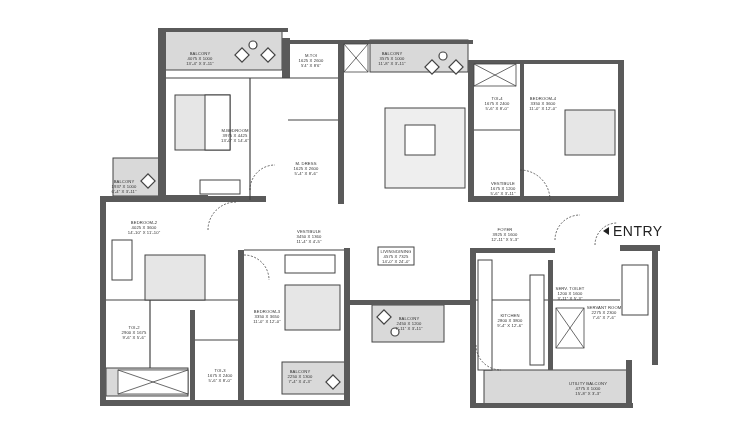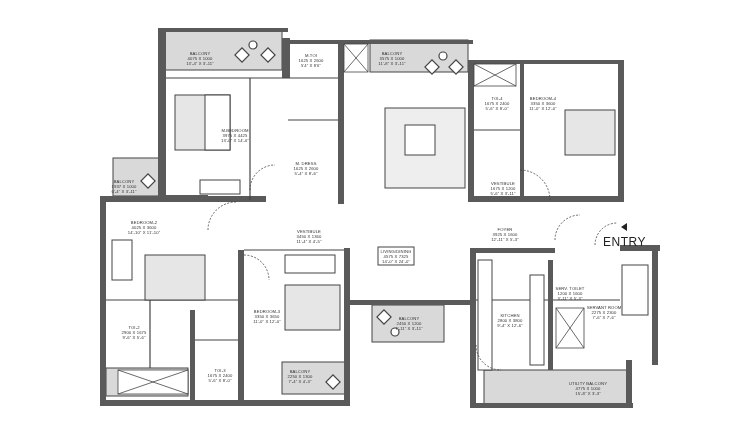--- a/index.html
+++ b/index.html
@@ -1,20 +1,20 @@
 <!DOCTYPE html>
 <html><head>
 <meta charset="utf-8">
 <style>
   html,body{margin:0;padding:0;background:#fff;}
   body{width:750px;height:425px;position:relative;overflow:hidden;font-family:"Liberation Sans",sans-serif;}
   .plan{position:absolute;left:0;top:0;width:750px;height:425px;}
   .lbl{position:absolute;font-size:4.2px;line-height:5px;color:#333;text-align:center;white-space:nowrap;transform:translate(-50%,-50%);letter-spacing:0.1px;}
   .lbl span{display:block;}
-  .entry{position:absolute;left:603px;top:223px;font-size:12px;color:#222;letter-spacing:0.5px;display:flex;align-items:center;gap:4px;flex-direction:column;}
+  .entry{position:absolute;left:603px;top:223px;font-size:14px;color:#222;letter-spacing:0.5px;display:flex;align-items:center;gap:4px;}
   .entry .arrow{width:0;height:0;border-top:4px solid transparent;border-bottom:4px solid transparent;border-right:6px solid #222;}
 </style>
 </head>
 <body>
 
 <svg class="plan" viewBox="0 0 750 425" xmlns="http://www.w3.org/2000/svg">
 
   <g fill="#d9d9d9" stroke="#444" stroke-width="1">
     <rect x="164" y="30" width="118" height="40"></rect>
     <rect x="370" y="40" width="98" height="32"></rect>

